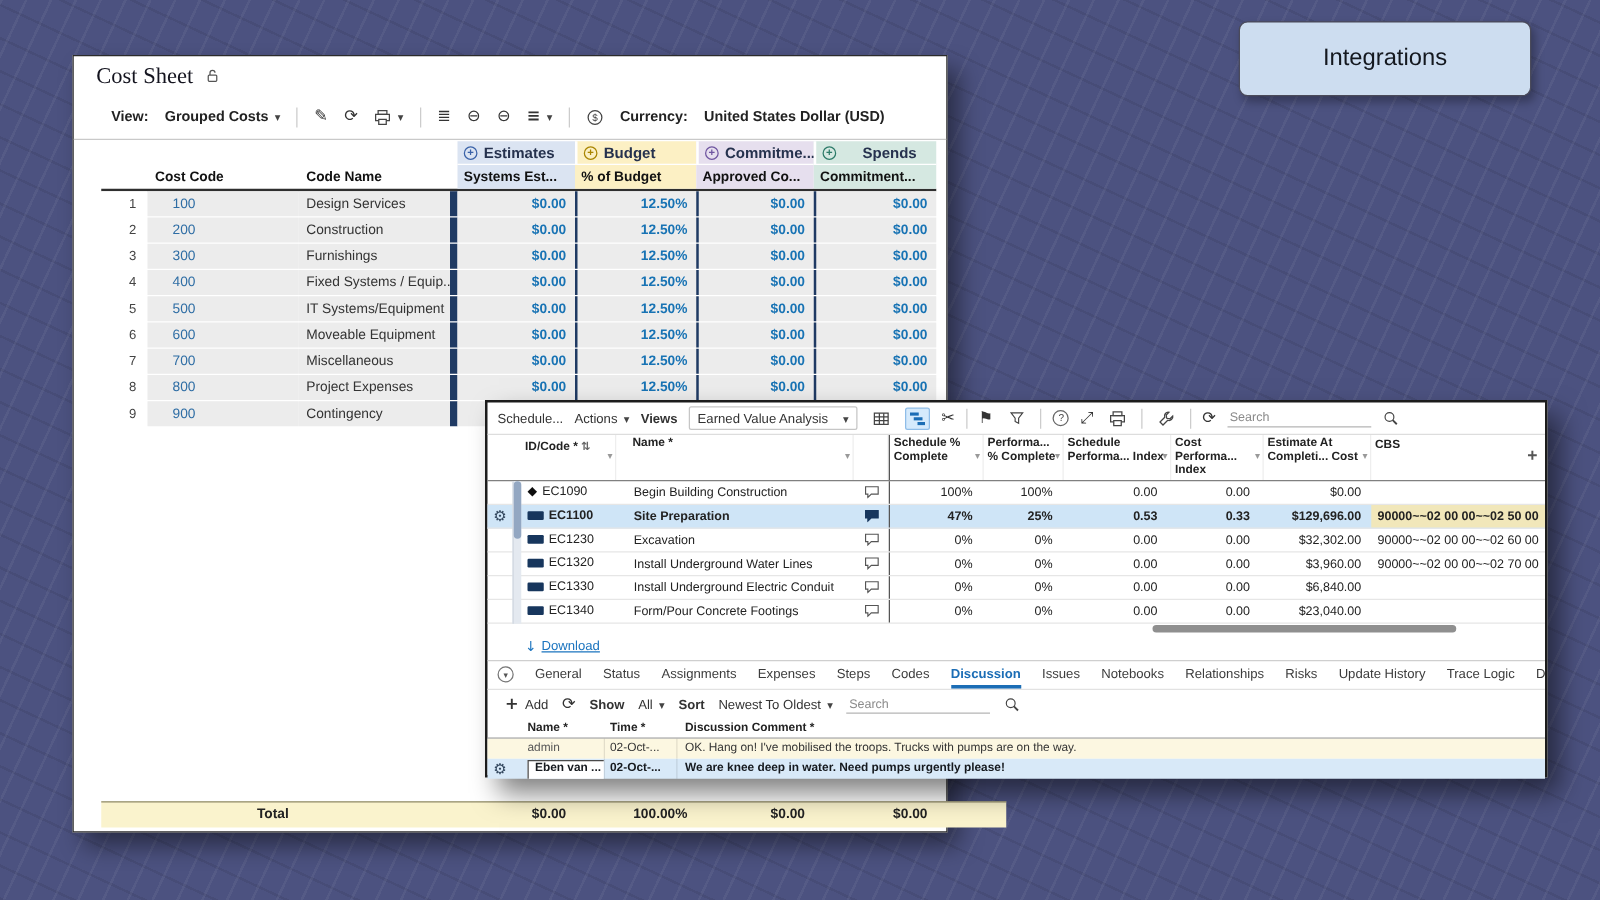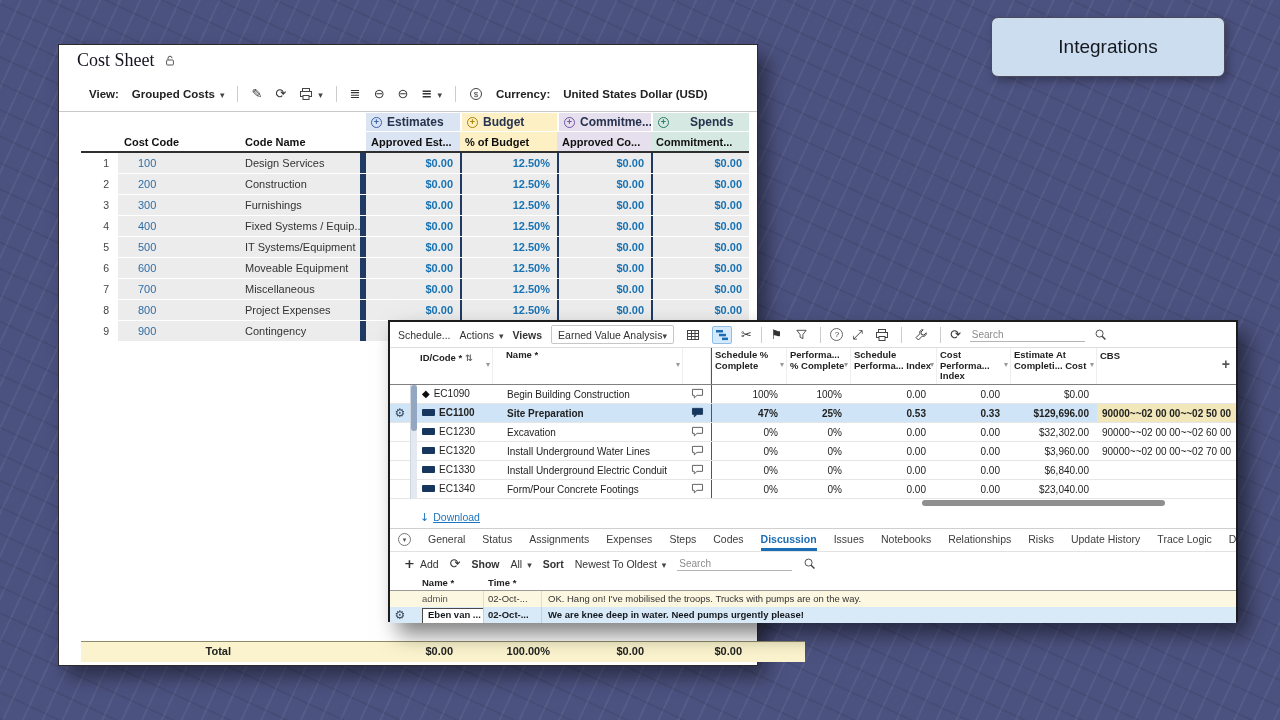--- a/index.html
+++ b/index.html
@@ -98,21 +98,21 @@
   .t-com { width:94px; text-align:right; padding-right:7px; }
   .t-spe { width:98px; text-align:right; padding-right:7px; }
 
   
   .sch-win { left:388px; top:320px; width:850px; height:302px; border:2px solid #1c1c1c;
     box-shadow:10px 12px 20px rgba(0,0,0,.5); z-index:3; display:flex; flex-direction:column; }
   .s-toolbar { flex:0 0 26px; display:flex; align-items:center; gap:9px; padding:0 8px;
     font-size:10.5px; color:#333; border-bottom:1px solid #ddd; white-space:nowrap; }
   .ibox { width:20px; height:18px; display:flex; align-items:center; justify-content:center; flex:0 0 auto; }
   .ibox.active { background:#d5eafc; border:1px solid #8fbde8; border-radius:2px; }
-  .evadd { display:flex; align-items:center; border:1px solid #c6c6c6; border-radius:2px;
+  .evadd { display:flex; align-items:center; gap:12px; border:1px solid #c6c6c6; border-radius:2px;
     padding:2px 6px; background:#fff;justify-content:flex-end; }
   input.search { border:none; outline:none; border-bottom:1px solid #b5b5b5; width:115px;
     font-size:10px; color:#333; background:transparent; padding:1px 2px;
     font-family:"Liberation Sans","DejaVu Sans",sans-serif; }
   input.search::placeholder { color:#8b8b8b; }
 
   .s-header { flex:0 0 35px; display:flex; border-bottom:1px solid #808080; position:relative;
     font-size:9.5px; font-weight:bold; color:#222; }
   .hc { padding:2px 3px; position:relative; line-height:10.5px; border-right:1px solid #eee; }
   .hcaret { position:absolute; right:2px; top:12px; font-size:8px; color:#999; }
@@ -256,21 +256,21 @@
       <div class="gcell g-spe">
         <span class="gplus"></span>
         <span>Spends</span>
       </div>
     </div>
     <div class="row-h">
       <div class="h-num"></div>
       <div class="h-code">Cost Code</div>
       <div class="h-name">Code Name</div>
       <div class="h-div"></div>
-      <div class="h-v h-est">Approved Est...</div>
+      <div class="h-v h-est">Systems Est...</div>
       <div class="h-v h-bud">% of Budget</div>
       <div class="h-v h-com">Approved Co...</div>
       <div class="h-v h-spe">Commitment...</div>
     </div>
 
     <div class="cs-row">
       <div class="cc n">1</div>
       <div class="cc code">100</div>
       <div class="cc nm">Design Services</div>
       <div class="cc dv"></div>
@@ -654,20 +654,21 @@
           <circle cx="6" cy="6" r="3.8" fill="none" stroke="#444"></circle>
           <line x1="8.8" y1="8.8" x2="12.3" y2="12.3" stroke="#444" stroke-width="1.6"></line>
         </svg>
     </span>
   </div>
 
   <div class="d-header">
     <div class="dh g"></div>
     <div class="dh nm">Name *</div>
     <div class="dh tm">Time *</div>
+    <div class="dh cm">Discussion Comment *</div>
   </div>
 
   <div class="d-row y">
     <div class="dc g"></div>
     <div class="dc nm">admin</div>
     <div class="dc tm">02-Oct-...</div>
     <div class="dc cm">OK. Hang on! I've mobilised the troops. Trucks with pumps are on the way.</div>
   </div>
   <div class="d-row b2">
     <div class="dc g">

